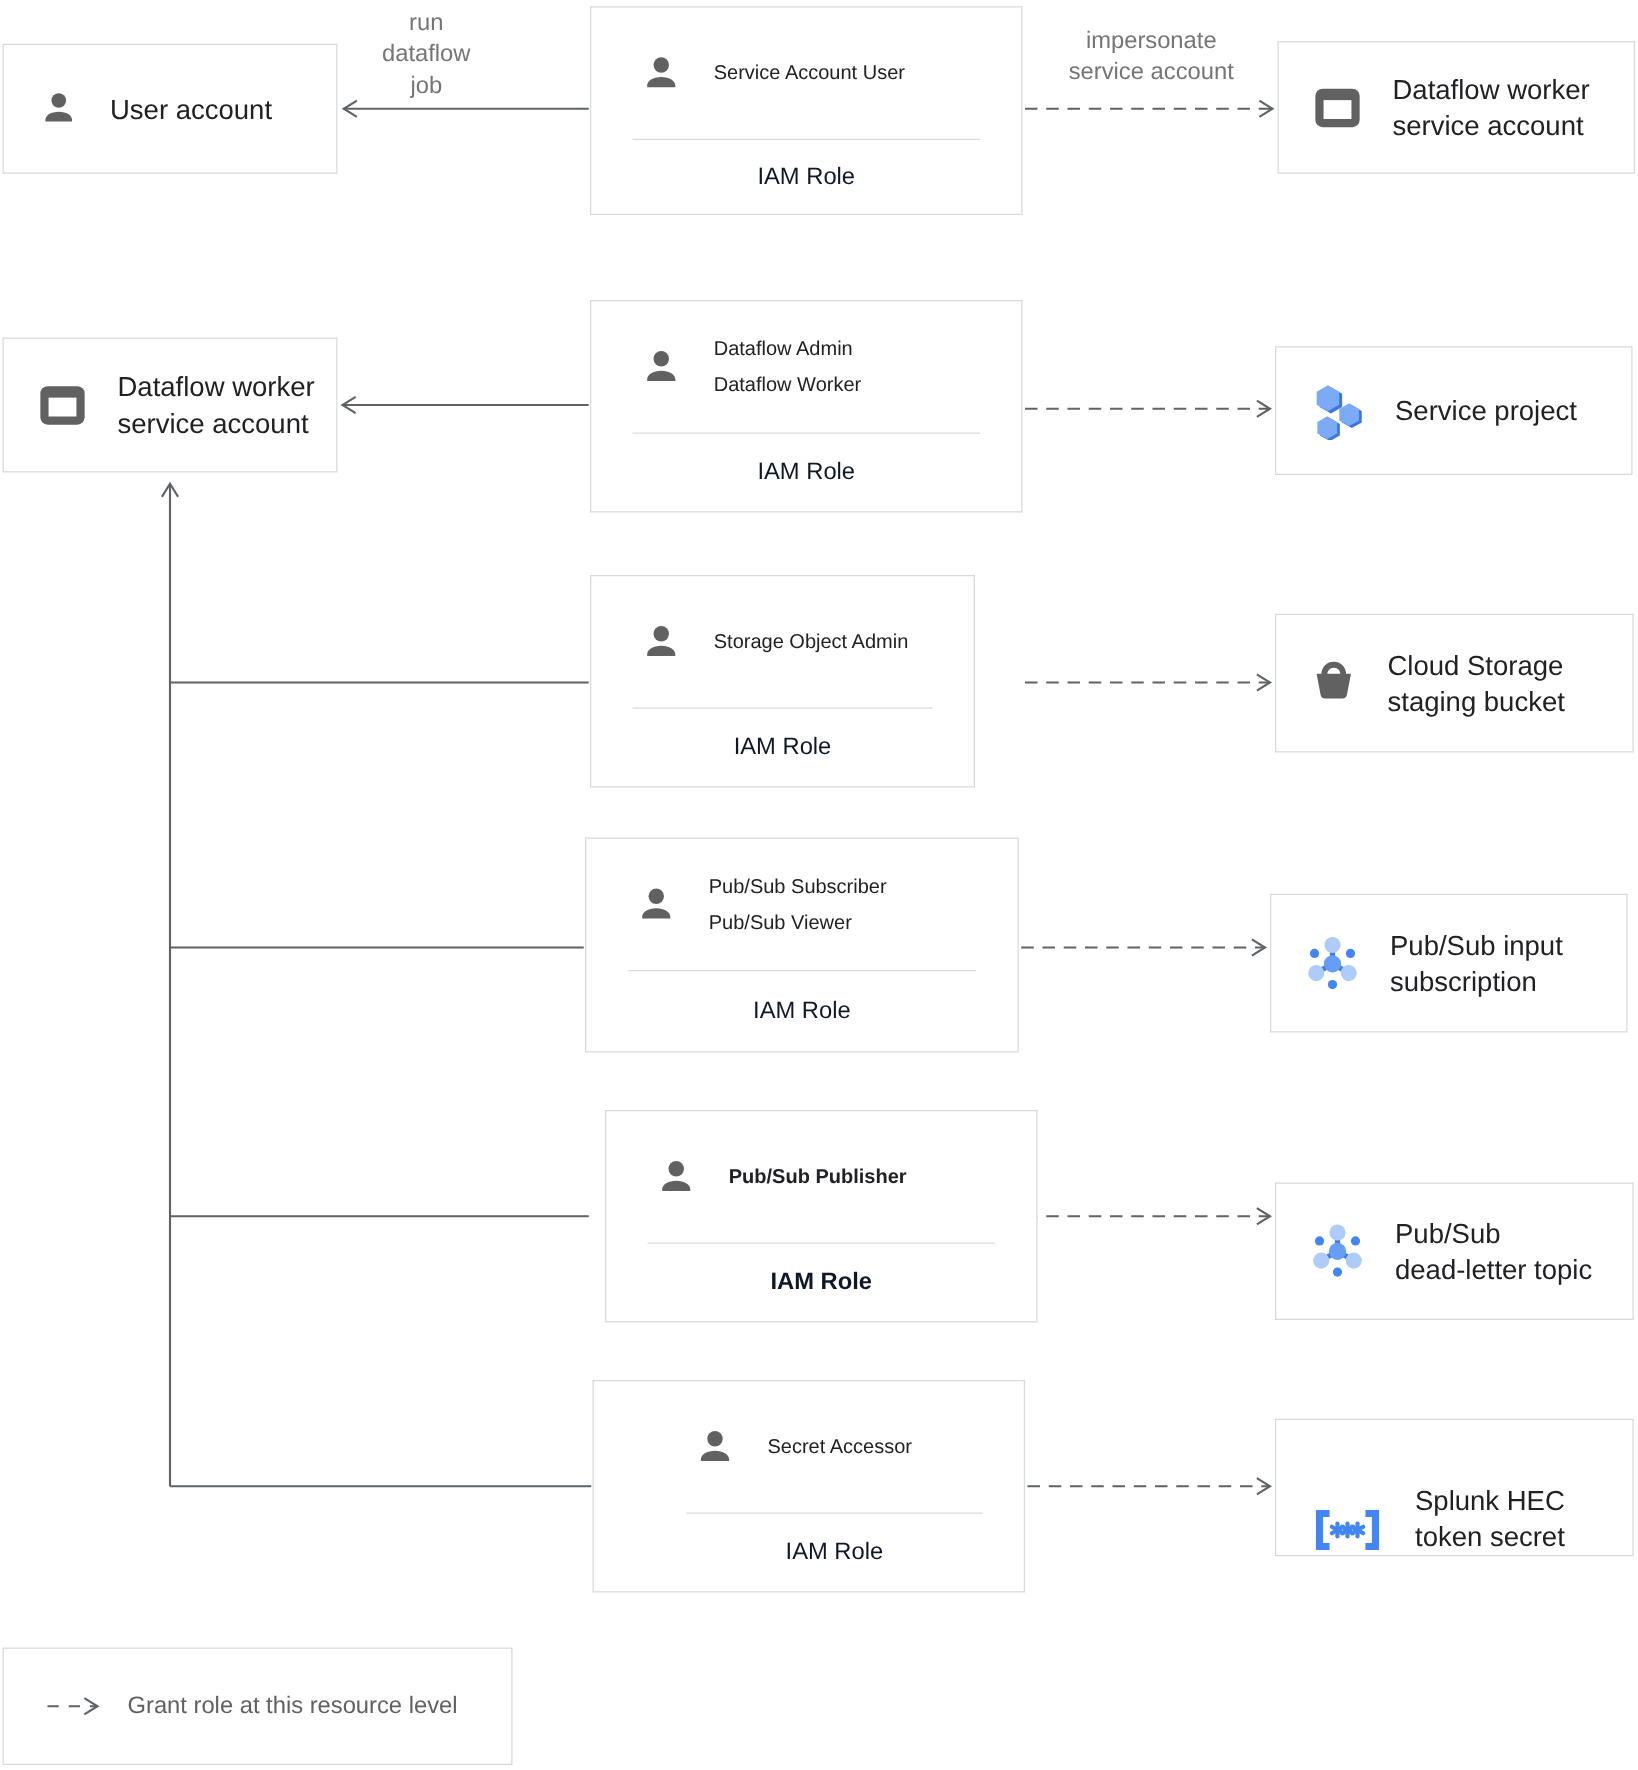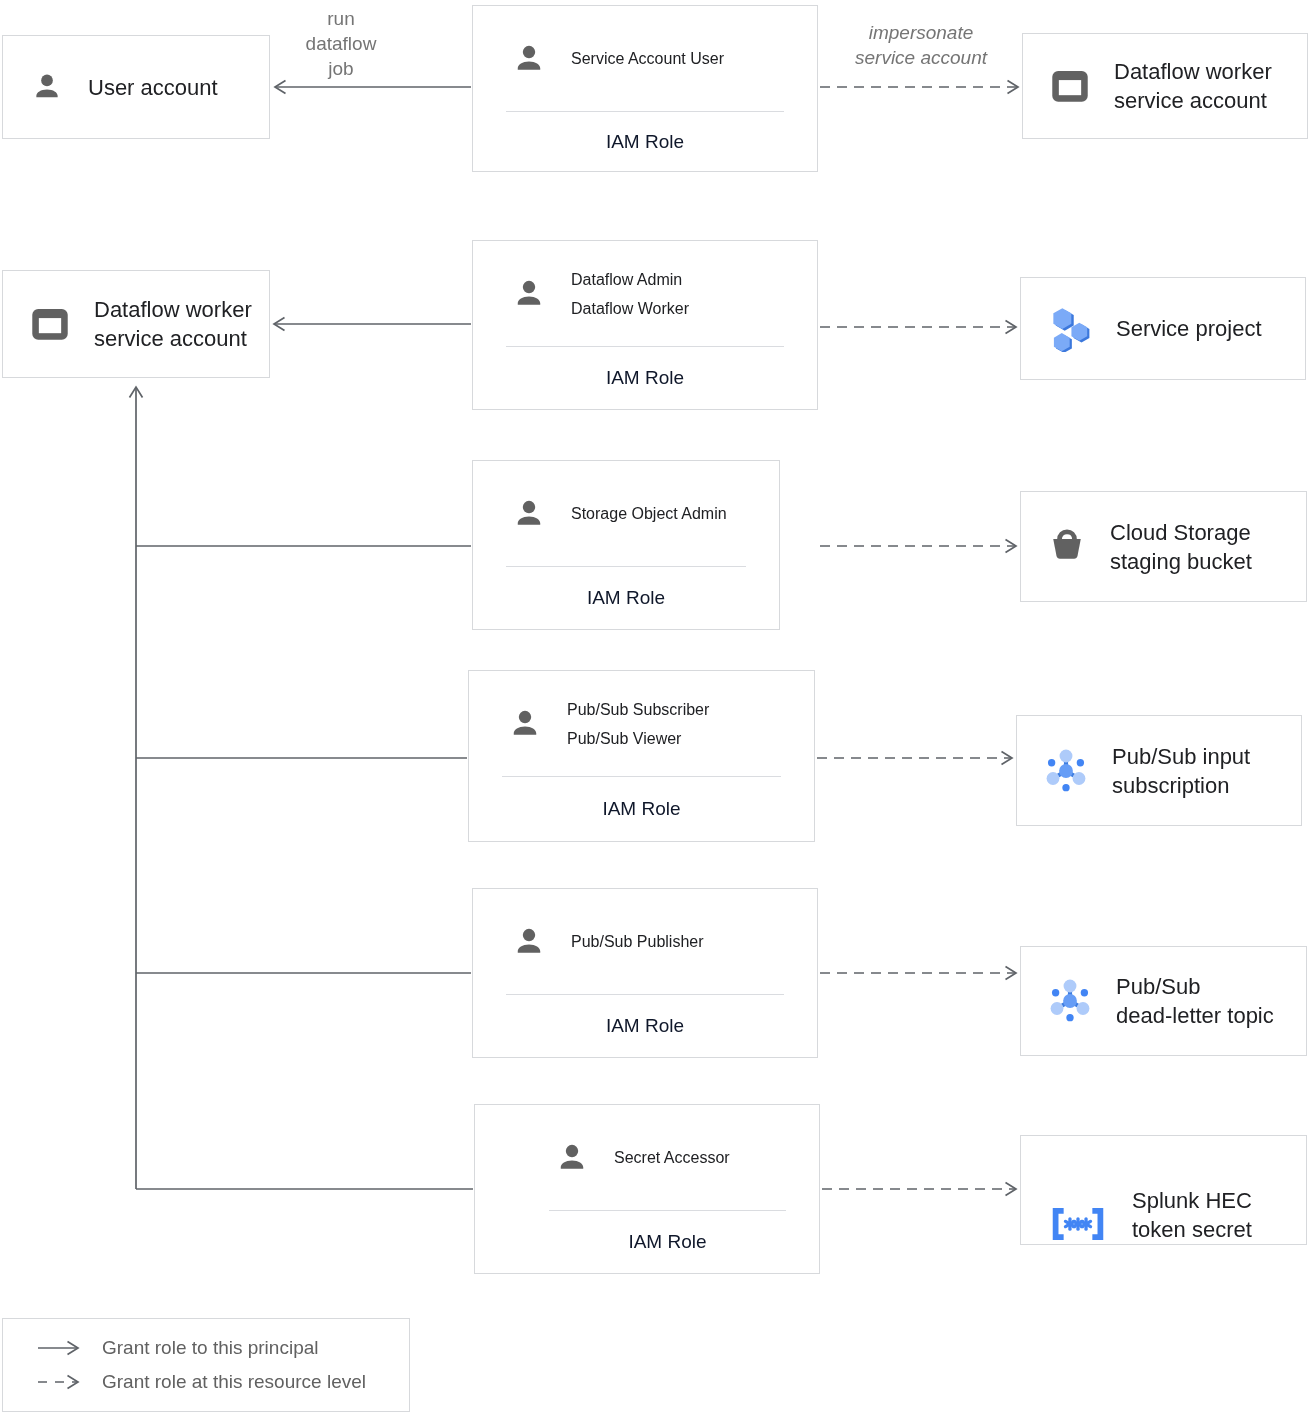--- a/index.html
+++ b/index.html
@@ -52,21 +52,21 @@
     <line x1="136" y1="758" x2="467" y2="758" stroke="#5f6368" stroke-width="1.7"></line>
     <line x1="136" y1="973" x2="471" y2="973" stroke="#5f6368" stroke-width="1.7"></line>
     <line x1="136" y1="1189" x2="473" y2="1189" stroke="#5f6368" stroke-width="1.7"></line>
   </svg>
 
   <div class="elabel" style="left:281px;top:6px;width:120px;">
     <div>run</div>
     <div>dataflow</div>
     <div>job</div>
   </div>
-  <div class="elabel" style="left:806px;top:20px;width:230px;font-style:italic;">
+  <div class="elabel" style="left:806px;top:20px;width:230px;">
     <div>impersonate</div>
     <div>service account</div>
   </div>
 
   <div class="box ebox" style="left:2px;top:35px;width:268px;height:104px;">
     <span class="eicon">
       <svg width="36" height="36" viewBox="0 0 24 24">
           <circle cx="12" cy="7.6" r="3.9" fill="#616161"></circle>
           <path d="M12 13.6c-4.1 0-7.1 1.9-7.1 4.3v0.9h14.2v-0.9c0-2.4-3-4.3-7.1-4.3z" fill="#616161"></path>
         </svg>
@@ -151,21 +151,21 @@
       </span>
       <div class="role-title">
         <div>Pub/Sub Subscriber</div>
         <div>Pub/Sub Viewer</div>
       </div>
     </div>
     <div class="role-div"></div>
     <div class="role-foot">IAM Role</div>
   </div>
 
-  <div class="box rolebox" style="left:472px;top:888px;width:346px;height:170px;">
+  <div class="box rolebox" style="left:484px;top:888px;width:346px;height:170px;font-weight:bold;">
     <div class="role-head">
       <span class="eicon">
         <svg width="38" height="38" viewBox="0 0 24 24">
             <circle cx="12" cy="7.6" r="3.9" fill="#616161"></circle>
             <path d="M12 13.6c-4.1 0-7.1 1.9-7.1 4.3v0.9h14.2v-0.9c0-2.4-3-4.3-7.1-4.3z" fill="#616161"></path>
           </svg>
       </span>
       <div class="role-title">
         <div>Pub/Sub Publisher</div>
         <div></div>
@@ -303,33 +303,20 @@
       <div>Splunk HEC</div>
       <div>token secret</div>
     </div>
   </div>
 
   <div class="box legend" style="left:2px;top:1318px;width:408px;height:94px;">
     <div class="legend-row">
       <span class="eicon">
         <svg width="50" height="18" viewBox="0 0 50 18">
           <defs>
-            <marker id="arr2" markerUnits="userSpaceOnUse" markerWidth="18" markerHeight="20" refX="14" refY="9" orient="auto">
-              <path d="M3.5 2.5 L14 9 L3.5 15.5" fill="none" stroke="#5f6368" stroke-width="1.7"></path>
-            </marker>
-          </defs>
-          <line x1="2" y1="9" x2="42" y2="9" stroke="#5f6368" stroke-width="1.7" marker-end="url(#arr2)"></line>
-        </svg>
-      </span>
-      <span class="legend-label">Grant role to this principal</span>
-    </div>
-    <div class="legend-row">
-      <span class="eicon">
-        <svg width="50" height="18" viewBox="0 0 50 18">
-          <defs>
             <marker id="arr3" markerUnits="userSpaceOnUse" markerWidth="18" markerHeight="20" refX="14" refY="9" orient="auto">
               <path d="M3.5 2.5 L14 9 L3.5 15.5" fill="none" stroke="#5f6368" stroke-width="1.7"></path>
             </marker>
           </defs>
           <line x1="2" y1="9" x2="42" y2="9" stroke="#5f6368" stroke-width="1.7" stroke-dasharray="9 8" marker-end="url(#arr3)"></line>
         </svg>
       </span>
       <span class="legend-label">Grant role at this resource level</span>
     </div>
   </div>

